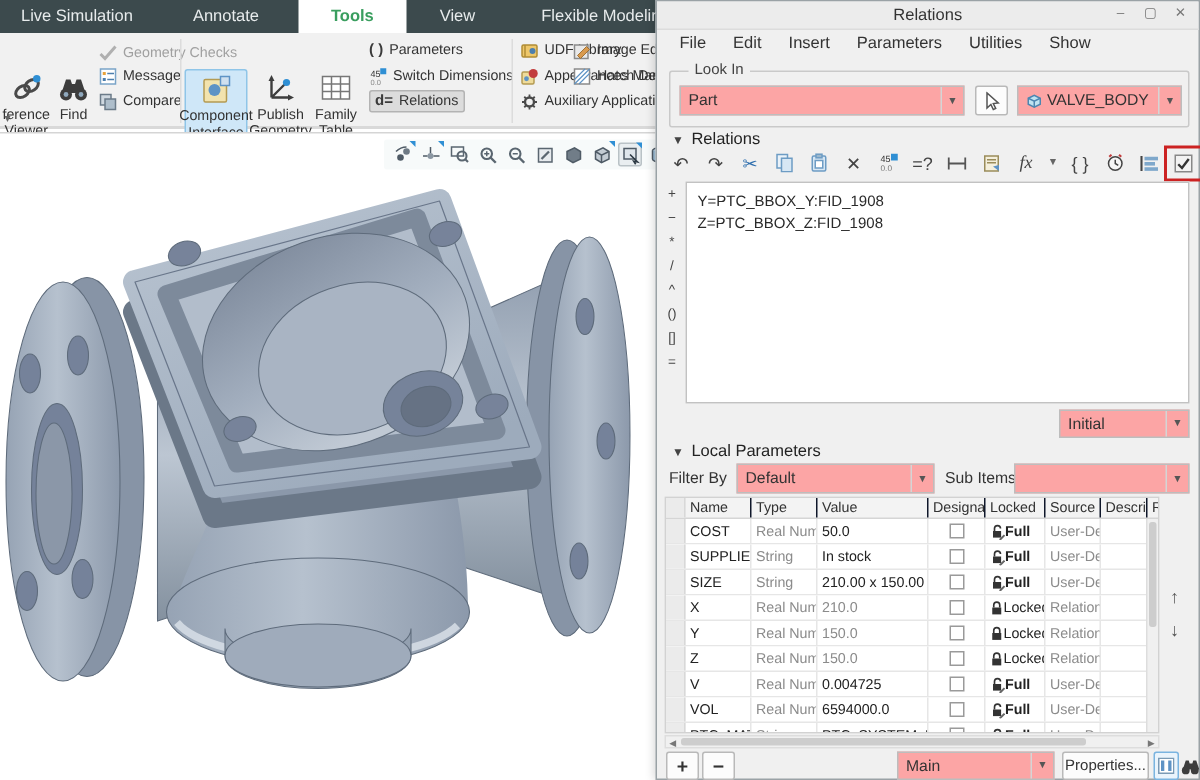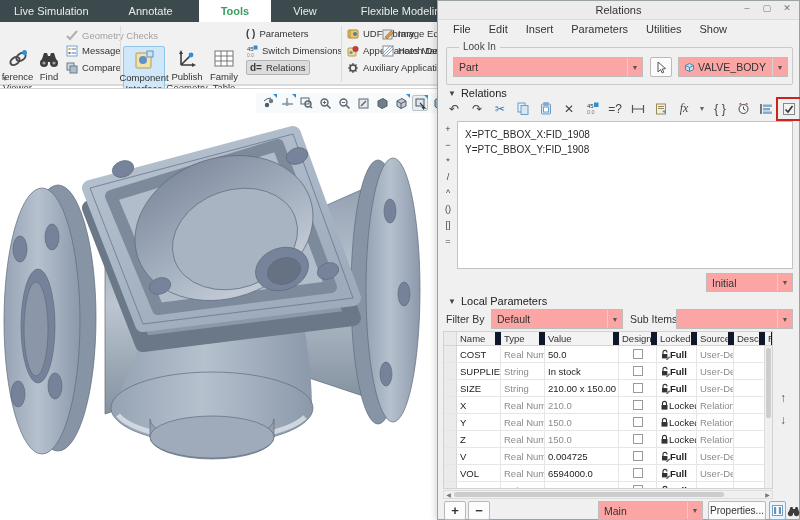--- a/index.html
+++ b/index.html
@@ -56,21 +56,21 @@
   #opstrip { position:absolute; left:2px; top:121px; width:16px; display:flex; flex-direction:column; gap:3px; align-items:center; }
   .opbtn { width:14px; height:13px; font-size:9px; color:#444; display:flex; align-items:center; justify-content:center; }
 
   #rel-editor { position:absolute; left:19px; top:120px; width:336px; height:148px; background:#fff; border:1px solid #c2c2c2; padding:5px 7px; font-size:10px; line-height:15px; color:#2a2a2a; }
 
   
   #param-table { position:absolute; left:5px; top:330px; width:330px; height:158px; background:#fff; border:1px solid #d2d2d2; overflow:hidden; }
   .trow { display:grid; grid-template-columns:13px 44px 44px 74px 38px 40px 37px 31px 9px; height:17px; border-bottom:1px solid #e6e6e6; background:#fff; }
   .trow.thead { height:14px; background:#f3f3f3; border-bottom:1px solid #d5d5d5; }
   .tc { padding:0 3px; display:flex; align-items:center; font-size:9.5px; color:#222; border-right:1px solid #e6e6e6; overflow:hidden; white-space:nowrap; }
-  .thead .tc { color:#333; border-right:6px solid #0f172a; }
+  .thead .tc { color:#333; border-right:1px solid #0f172a; }
   .tc.handle { background:#ebebeb; border-right:1px solid #d8d8d8; }
   .tc.gray { color:#8b8b8b; }
   .tc.center { justify-content:center; }
   .chk { width:10px; height:10px; border:1px solid #9a9a9a; background:#fff; }
   .acc { display:flex; align-items:center; gap:0; font-weight:bold; }
   .acc.locked { font-weight:normal; }
   .vscroll { position:absolute; right:0; top:14px; bottom:0; width:8px; background:#f0f0f0; border-left:1px solid #ddd; }
   .vthumb { position:absolute; left:1px; right:1px; top:2px; height:70px; background:#cdcdcd; border-radius:2px; }
   #hscroll { position:absolute; left:5px; top:489px; width:330px; height:9px; background:#f0f0f0; border:1px solid #ddd; }
   .harr { position:absolute; top:0; width:9px; height:100%; display:flex; align-items:center; justify-content:center; font-size:6px; color:#777; }
@@ -524,22 +524,22 @@
       <span class="opbtn">−</span>
       <span class="opbtn">*</span>
       <span class="opbtn">/</span>
       <span class="opbtn">^</span>
       <span class="opbtn">()</span>
       <span class="opbtn">[]</span>
       <span class="opbtn">=</span>
     </div>
 
     <div id="rel-editor">
-      <div>X=PTC_BBOX_X:FID_1908</div>
       <div>Y=PTC_BBOX_Y:FID_1908</div>
+      <div>Z=PTC_BBOX_Z:FID_1908</div>
     </div>
 
     <div class="combo" style="left:268px; top:272px; width:87px; height:19px;gap:14px;">
       <span class="cval">Initial</span>
       <span class="carr">▼</span>
     </div>
 
     <div class="sechdr" style="left:10px; top:294px;">
       <span class="sectri">▼</span>
       <span>Local Parameters</span>

